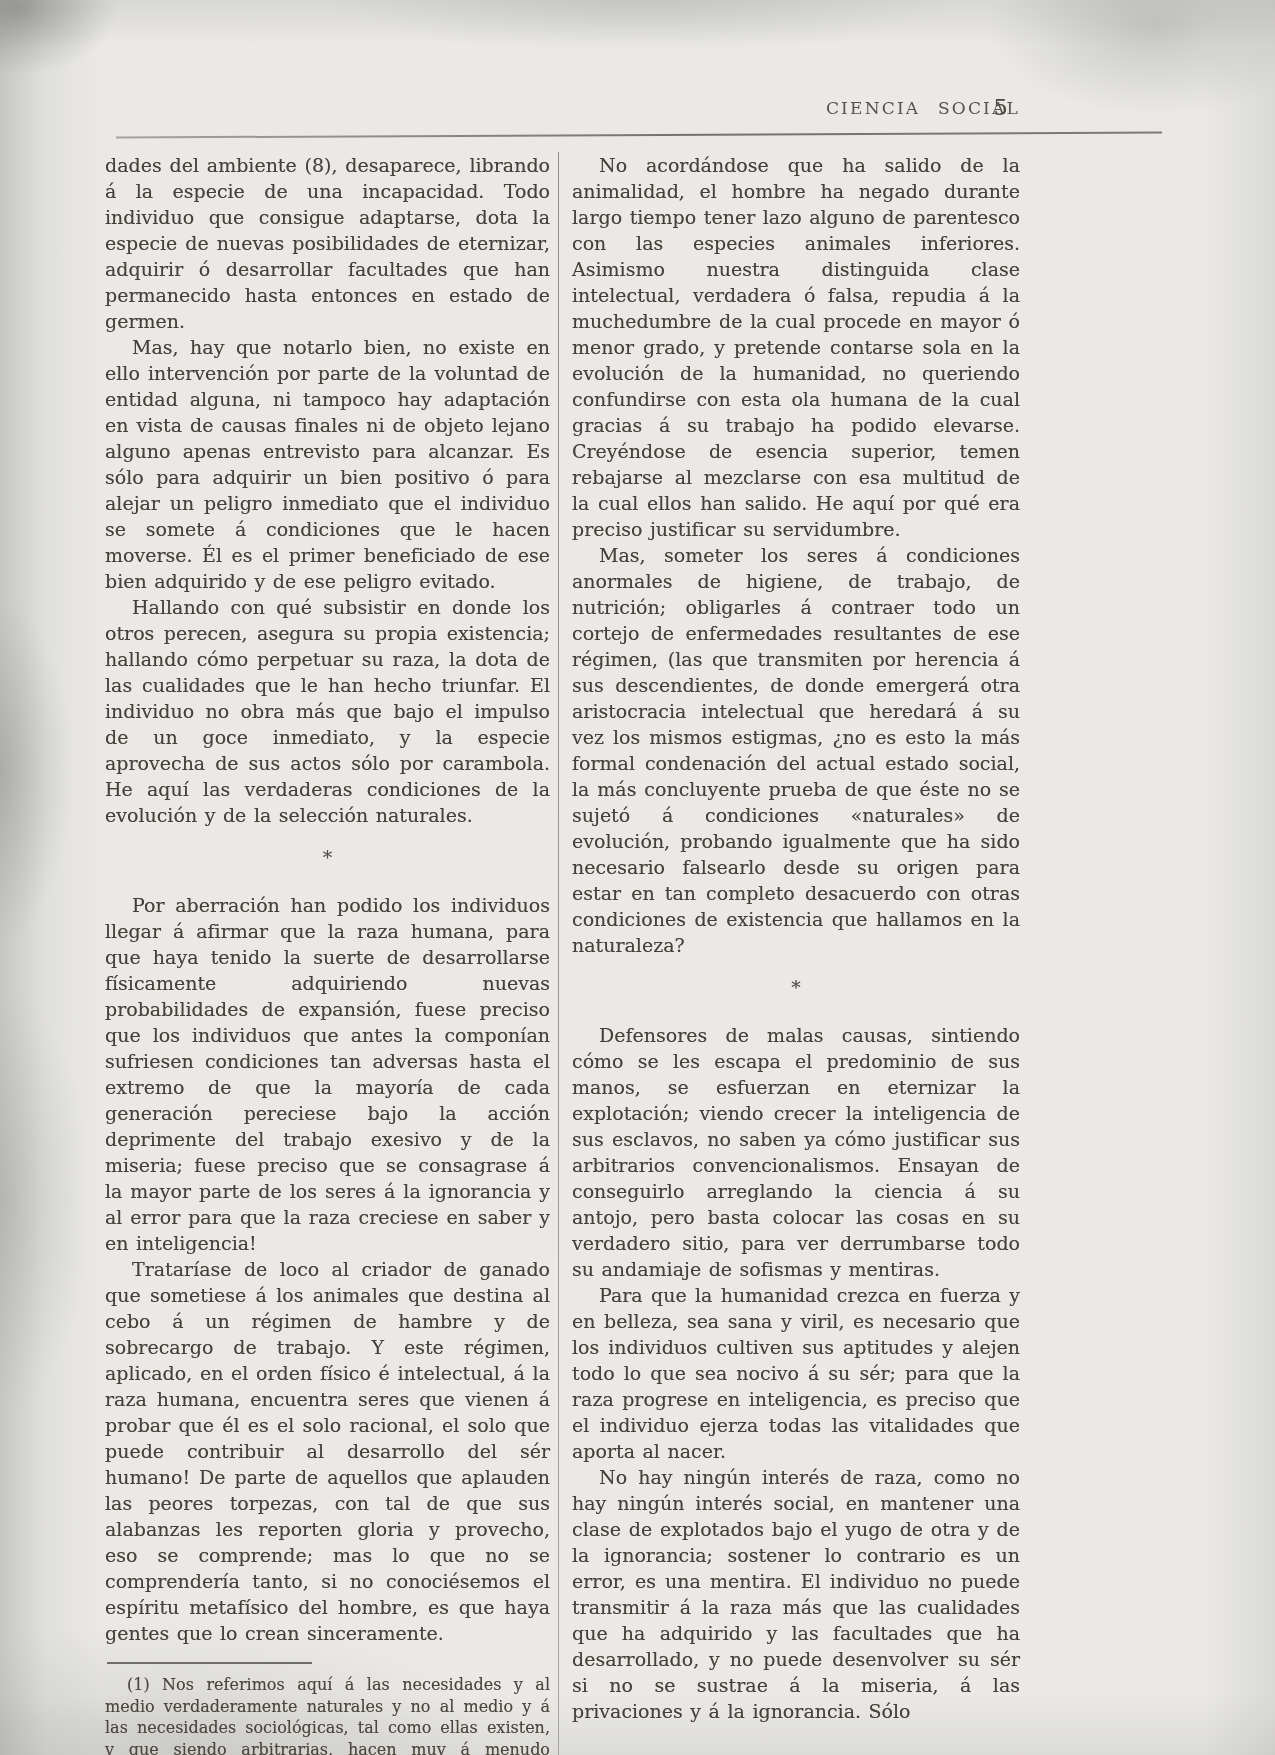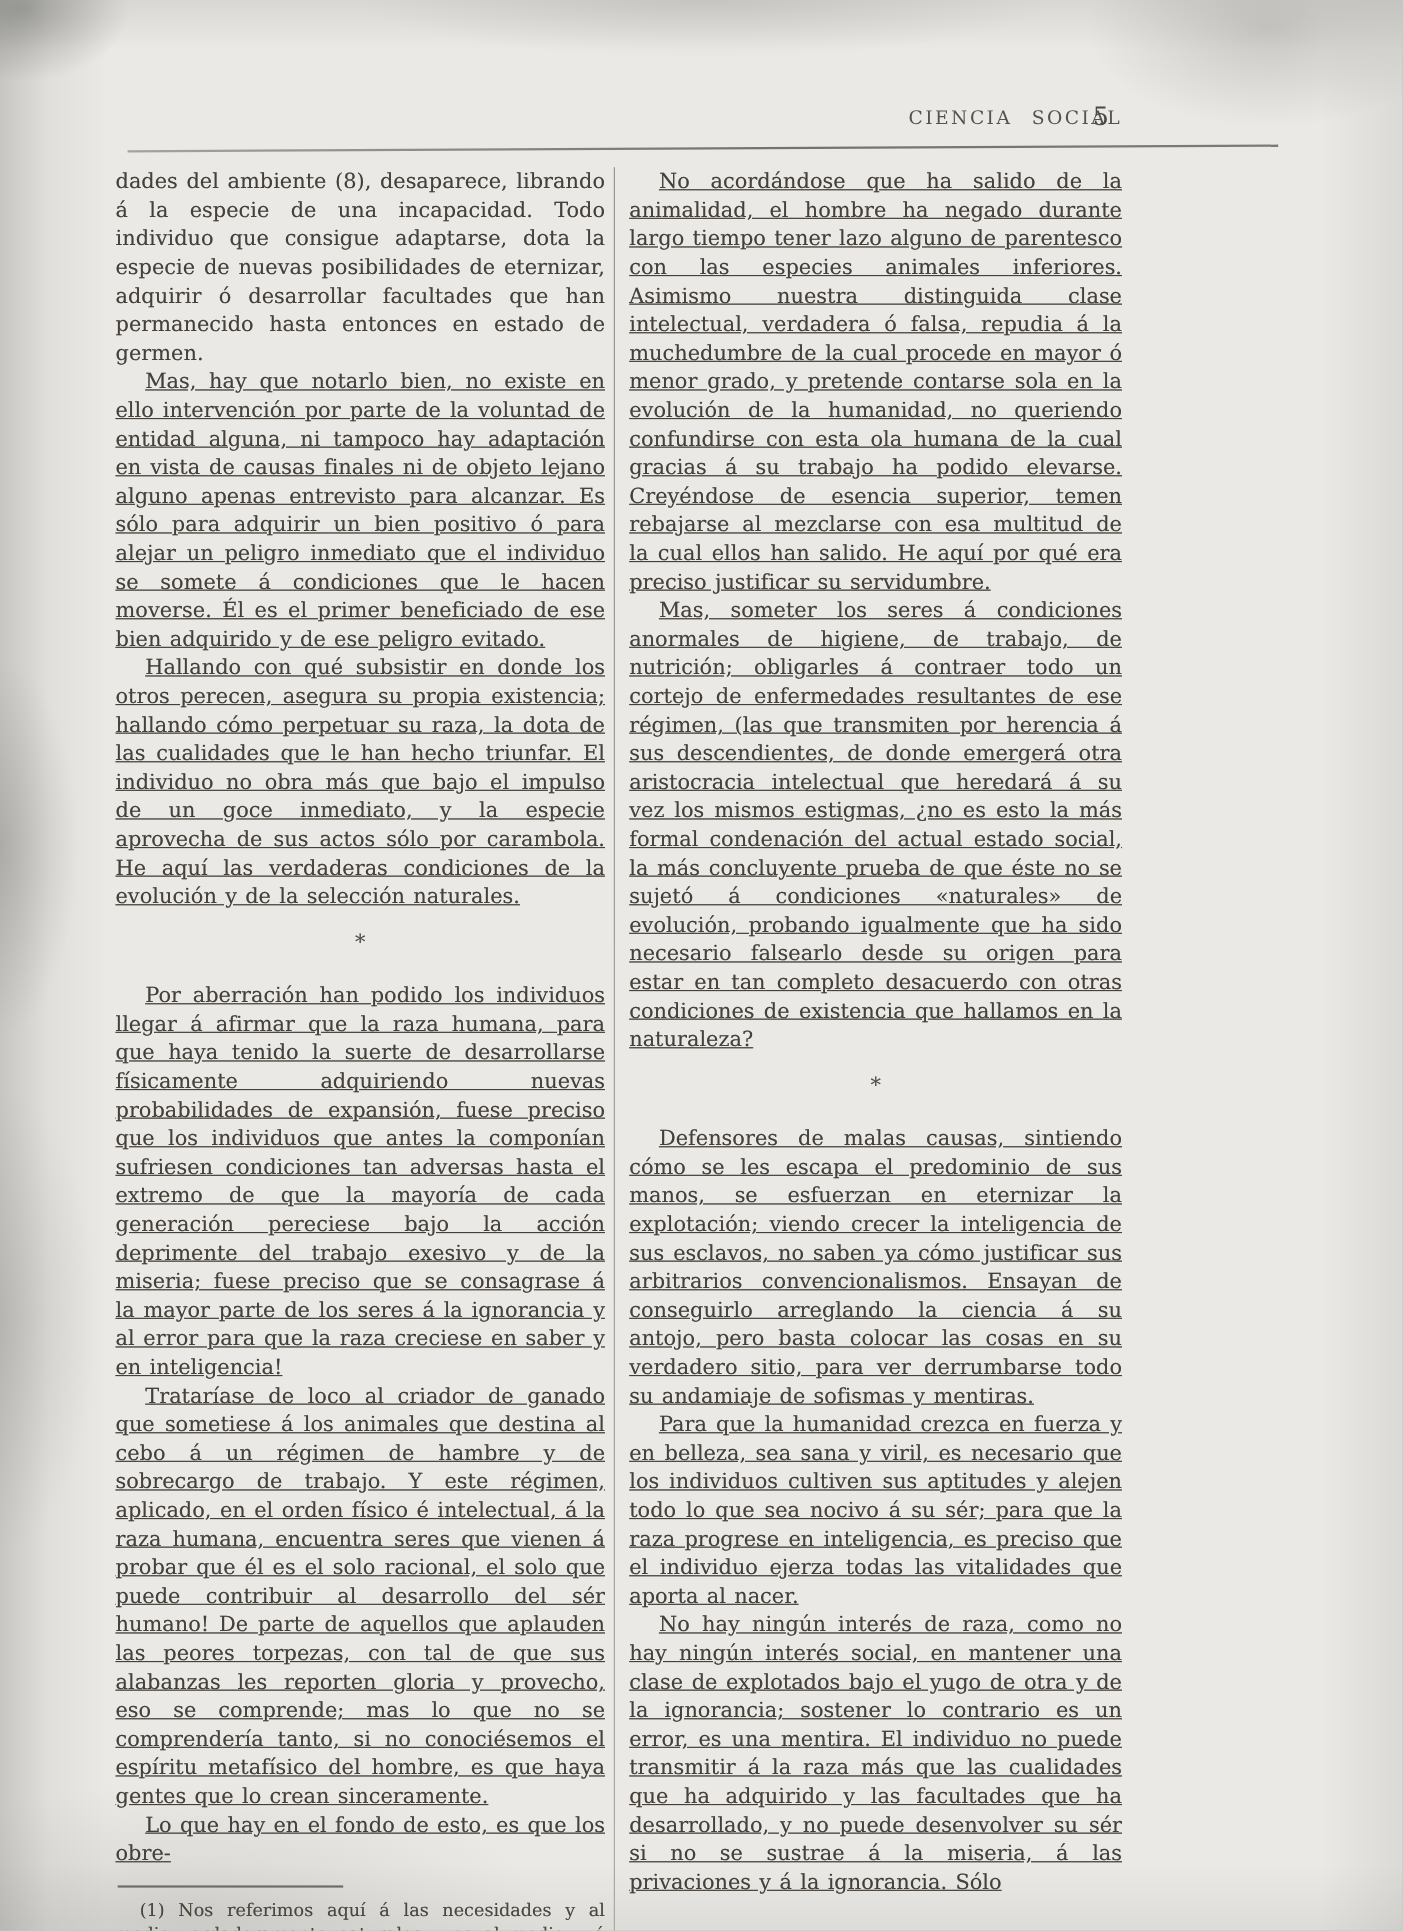--- a/index.html
+++ b/index.html
@@ -70,21 +70,21 @@
   }
   .column.left  { width: 445px; }
   .column.right { width: 448px; margin-left: 13px; }
   .divider {
     width: 1px;
     margin-left: 8px;
     background: linear-gradient(180deg, #8f8d87, #9b9993 60%, #a7a59f);
   }
 
   p.para { margin: 0; }
-  p.para.indent { text-indent: 27px; text-decoration: underline; }
+  p.para.indent { text-indent: 27px; }
   p.separator {
     margin: 16px 0 22px;
     text-align: center;
     font-size: 19px;
     color: #55524c;
     text-indent: 0;
   }
 
   .footnote {
     margin-top: 16px;
@@ -115,21 +115,20 @@
   <div class="header-rule"></div>
 
   <div class="columns">
     <div class="column left">
         <p class="para">dades del ambiente (8), desaparece, librando á la especie de una incapacidad. Todo individuo que consigue adaptarse, dota la especie de nuevas posibilidades de eternizar, adquirir ó desarrollar facultades que han permanecido hasta entonces en estado de germen.</p>
         <p class="para indent">Mas, hay que notarlo bien, no existe en ello intervención por parte de la voluntad de entidad alguna, ni tampoco hay adaptación en vista de causas finales ni de objeto lejano alguno apenas entrevisto para alcanzar. Es sólo para adquirir un bien positivo ó para alejar un peligro inmediato que el individuo se somete á condiciones que le hacen moverse. Él es el primer beneficiado de ese bien adquirido y de ese peligro evitado.</p>
         <p class="para indent">Hallando con qué subsistir en donde los otros perecen, asegura su propia existencia; hallando cómo perpetuar su raza, la dota de las cualidades que le han hecho triunfar. El individuo no obra más que bajo el impulso de un goce inmediato, y la especie aprovecha de sus actos sólo por carambola. He aquí las verdaderas condiciones de la evolución y de la selección naturales.</p>
         <p class="separator">*</p>
         <p class="para indent">Por aberración han podido los individuos llegar á afirmar que la raza humana, para que haya tenido la suerte de desarrollarse físicamente adquiriendo nuevas probabilidades de expansión, fuese preciso que los individuos que antes la componían sufriesen condiciones tan adversas hasta el extremo de que la mayoría de cada generación pereciese bajo la acción deprimente del trabajo exesivo y de la miseria; fuese preciso que se consagrase á la mayor parte de los seres á la ignorancia y al error para que la raza creciese en saber y en inteligencia!</p>
         <p class="para indent">Trataríase de loco al criador de ganado que sometiese á los animales que destina al cebo á un régimen de hambre y de sobrecargo de trabajo. Y este régimen, aplicado, en el orden físico é intelectual, á la raza humana, encuentra seres que vienen á probar que él es el solo racional, el solo que puede contribuir al desarrollo del sér humano! De parte de aquellos que aplauden las peores torpezas, con tal de que sus alabanzas les reporten gloria y provecho, eso se comprende; mas lo que no se comprendería tanto, si no conociésemos el espíritu metafísico del hombre, es que haya gentes que lo crean sinceramente.</p>
-        <p class="para indent">Lo que hay en el fondo de esto, es que los obre-</p>
         <div class="footnote">
           <div class="footnote-rule"></div>
           <p>(1) Nos referimos aquí á las necesidades y al medio verdaderamente naturales y no al medio y á las necesidades sociológicas, tal como ellas existen, y que siendo arbitrarias, hacen muy á menudo desaparecer individuos que habrian podido enriquecer la especie de sus cualidades. (Nota del autor).</p>
         </div>
       </div>
     <div class="divider"></div>
     <div class="column right">
         <p class="para indent">No acordándose que ha salido de la animalidad, el hombre ha negado durante largo tiempo tener lazo alguno de parentesco con las especies animales inferiores. Asimismo nuestra distinguida clase intelectual, verdadera ó falsa, repudia á la muchedumbre de la cual procede en mayor ó menor grado, y pretende contarse sola en la evolución de la humanidad, no queriendo confundirse con esta ola humana de la cual gracias á su trabajo ha podido elevarse. Creyéndose de esencia superior, temen rebajarse al mezclarse con esa multitud de la cual ellos han salido. He aquí por qué era preciso justificar su servidumbre.</p>
         <p class="para indent">Mas, someter los seres á condiciones anormales de higiene, de trabajo, de nutrición; obligarles á contraer todo un cortejo de enfermedades resultantes de ese régimen, (las que transmiten por herencia á sus descendientes, de donde emergerá otra aristocracia intelectual que heredará á su vez los mismos estigmas, ¿no es esto la más formal condenación del actual estado social, la más concluyente prueba de que éste no se sujetó á condiciones «naturales» de evolución, probando igualmente que ha sido necesario falsearlo desde su origen para estar en tan completo desacuerdo con otras condiciones de existencia que hallamos en la naturaleza?</p>
         <p class="separator">*</p>

